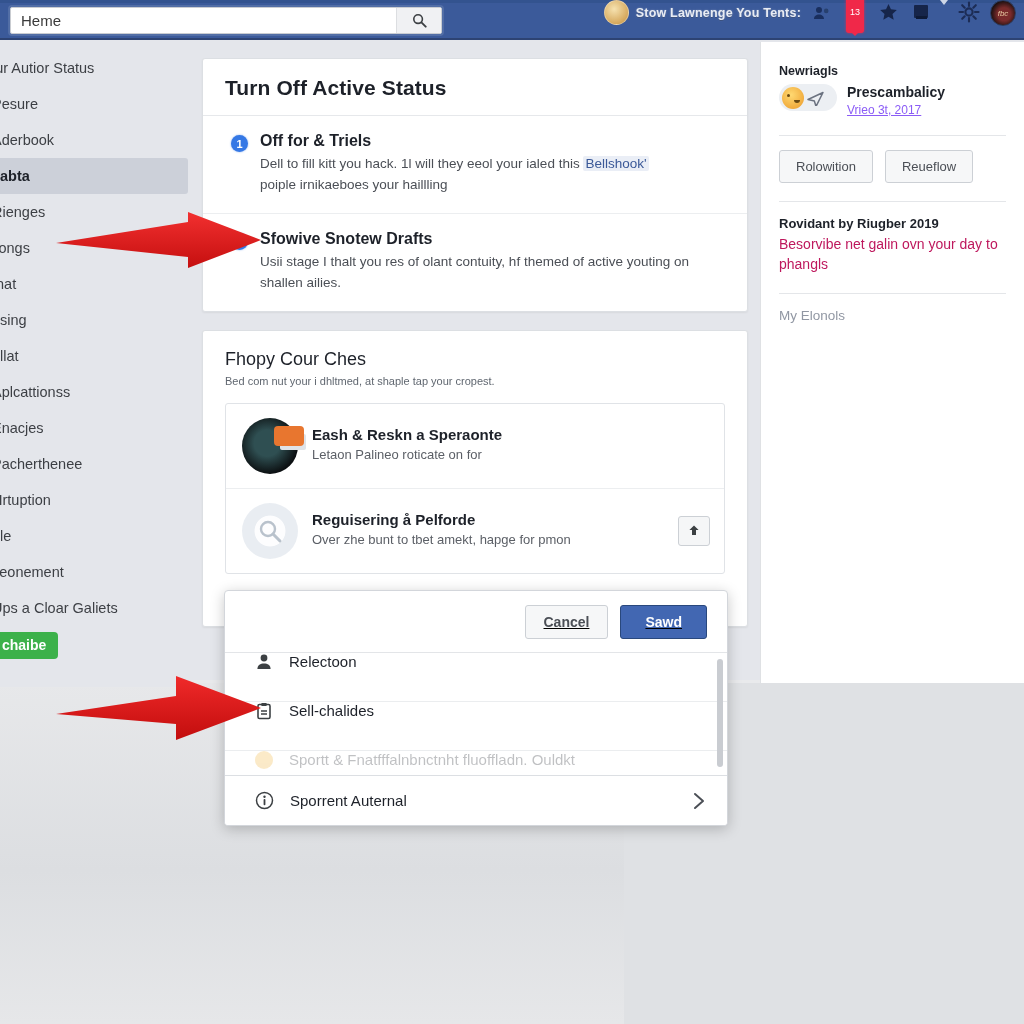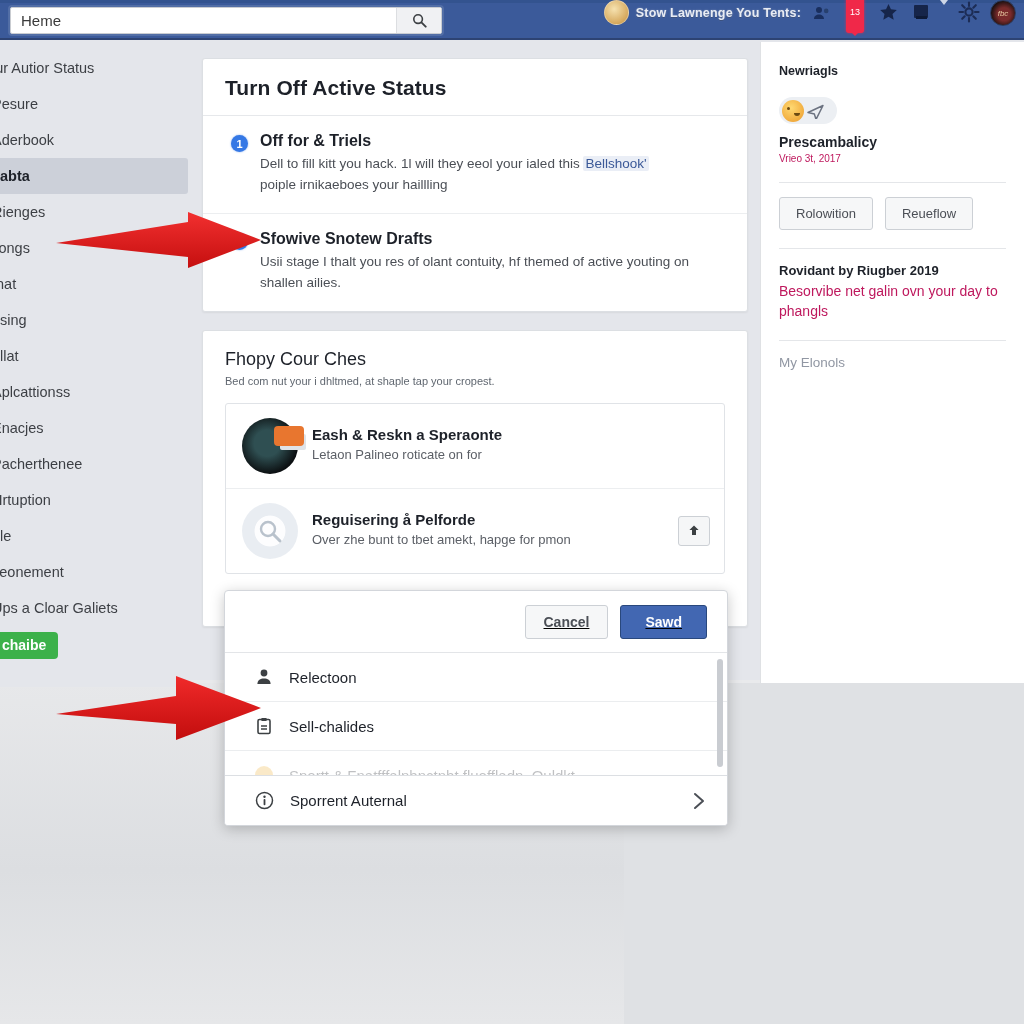--- a/index.html
+++ b/index.html
@@ -185,34 +185,34 @@
     background:#f5f6f7;display:flex;align-items:center;justify-content:center;cursor:pointer;
   }
 
   
   #rail{
     position:absolute;left:760px;top:42px;width:264px;height:641px;
     background:#fff;border-left:1px solid #dfe1e4;box-sizing:border-box;
     padding:22px 18px 0;
   }
   .rail-label{font-size:12.5px;font-weight:bold;color:#1d2129;filter:blur(.3px);}
-  .rail-story{display:flex;gap:10px;margin-top:19px;align-items:flex-start;flex-direction:column;}
+  .rail-story{display:flex;gap:10px;margin-top:6px;align-items:flex-start;}
   .rail-emoji{
     flex:0 0 auto;width:58px;height:27px;border-radius:14px;background:#eceff3;
     display:flex;align-items:center;gap:2px;padding:0 3px;box-sizing:border-box;filter:blur(.35px);
   }
   .emo{
     width:22px;height:22px;border-radius:50%;
     background:radial-gradient(circle at 42% 36%,#ffd972,#f0a93b 75%,#d98a28);
     position:relative;
   }
   .emo:before{content:"";position:absolute;left:5px;top:7px;width:3px;height:3px;background:#6b4a12;border-radius:50%;}
   .emo:after{content:"";position:absolute;left:12px;top:13px;width:6px;height:3px;background:#6b4a12;border-radius:0 0 4px 4px;}
   .rail-story-title{font-size:14px;font-weight:bold;color:#1d2129;filter:blur(.3px);}
-  .rail-story-date{font-size:10px;color:#be185d;margin-top:3px;filter:blur(.4px);}
+  .rail-story-date{font-size:12px;color:#8b5cf6;margin-top:3px;filter:blur(.4px);text-decoration:underline;}
   .rail-divider{height:1px;background:#e4e6e9;margin:18px 0 14px;}
   .rail-btns{display:flex;gap:12px;}
   .rail-btn{
     border:1px solid #ccd0d5;border-radius:3px;background:#f6f7f8;
     padding:8px 16px;font-size:13px;color:#4b4f56;cursor:pointer;filter:blur(.25px);
   }
   .rail-head2{font-size:13px;font-weight:bold;color:#1d2129;filter:blur(.3px);}
   .rail-link{font-size:14px;color:#be185d;line-height:1.45;margin-top:3px;cursor:pointer;filter:blur(.3px);}
   .rail-muted{font-size:13.5px;color:#9197a3;filter:blur(.4px);}
 
@@ -231,21 +231,21 @@
     border:1px solid #ccd0d5;border-radius:3px;background:#f6f7f8;
     padding:8px 18px;font-size:14px;font-weight:bold;color:#4b4f56;cursor:pointer;
   }
   .btn-save{
     border:1px solid #29487d;border-radius:3px;background:#4267b2;
     padding:8px 24px;font-size:14px;font-weight:bold;color:#fff;cursor:pointer;
     filter:blur(.3px);
   }
   .modal-list{position:relative;height:122px;overflow:hidden;}
   .modal-item{
-    display:flex;align-items:center;gap:16px;height:48px;padding-left:30px;
+    display:flex;align-items:flex-start;gap:16px;height:48px;padding-left:30px;
     border-bottom:1px solid #ebedef;font-size:15px;color:#1d2129;cursor:pointer;
   }
   .modal-item.partial{opacity:.28;}
   .modal-scroll{
     position:absolute;right:4px;top:6px;width:6px;height:108px;
     background:#c9ccd1;border-radius:3px;cursor:pointer;
   }
   .modal-foot{
     height:50px;display:flex;align-items:center;gap:16px;padding:0 20px 0 30px;
     border-top:1px solid #dcdfe3;background:#fff;box-sizing:border-box;

